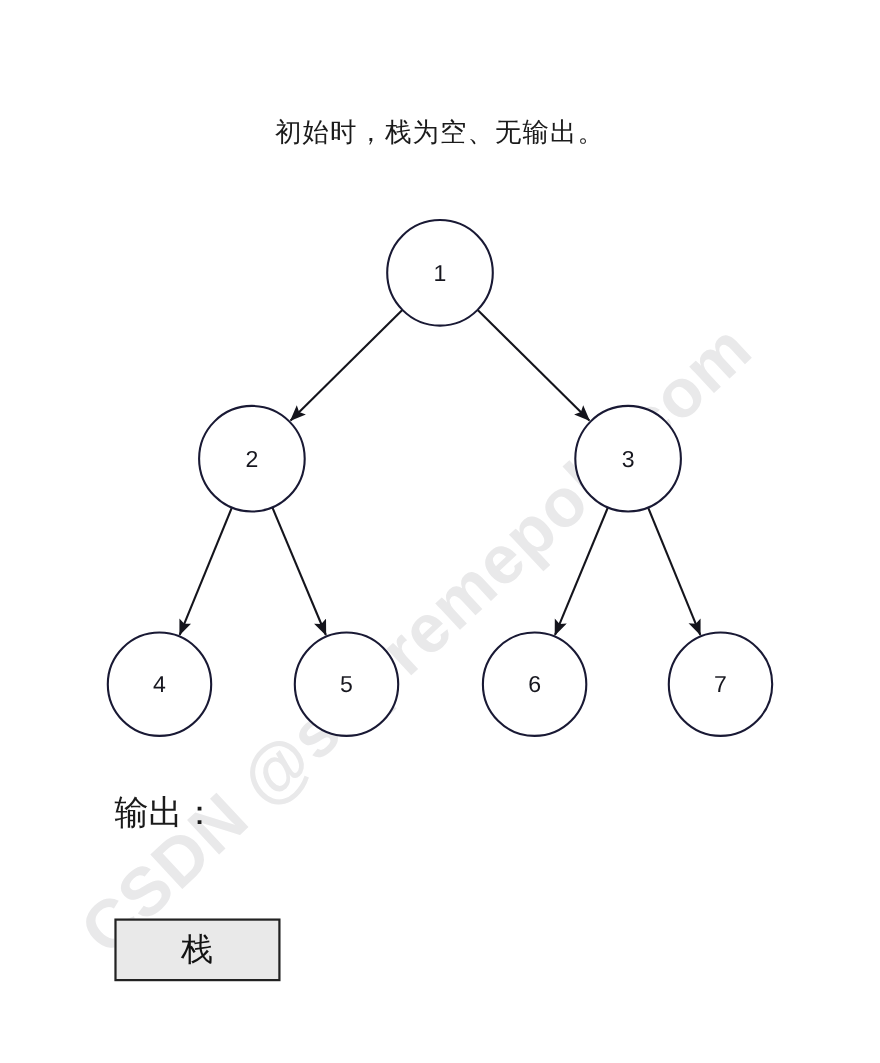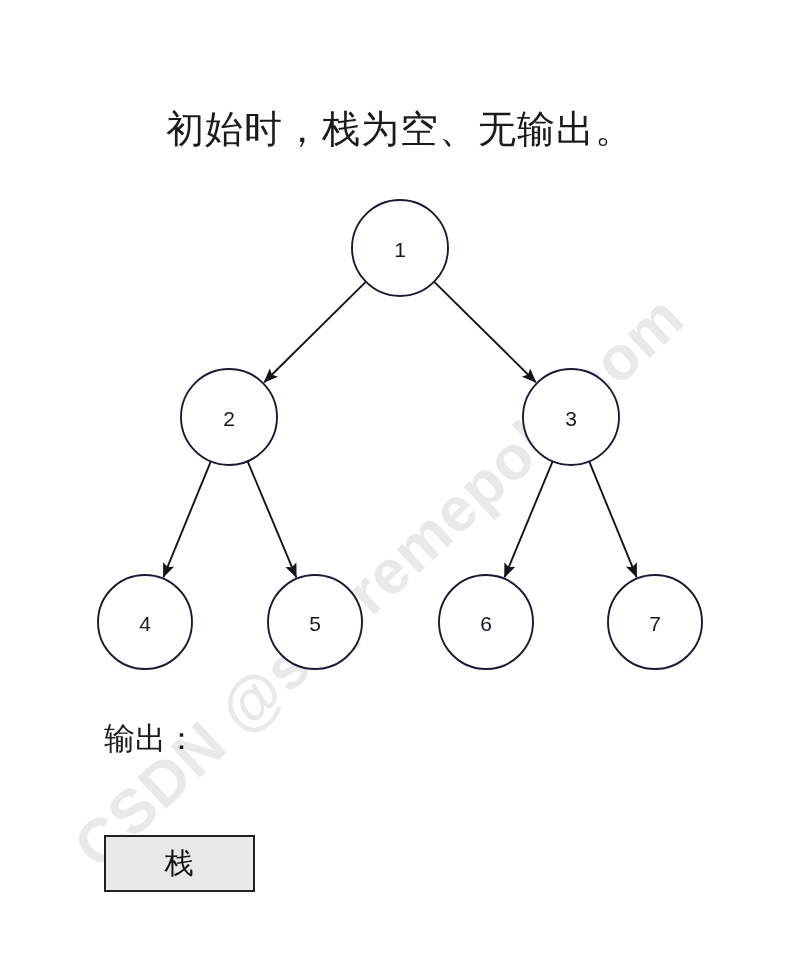--- a/index.html
+++ b/index.html
@@ -72,21 +72,21 @@
     fill: none;
   }
 
   
   .title-text {
     position: absolute;
     left: 0;
     top: 104px;
     width: 800px;
     text-align: center;
-    font-size: 38px;
+    font-size: 24px;
     color: #1b1b1b;
     letter-spacing: 1px;
     z-index: 3;
     font-family: "DejaVu Sans", "Liberation Sans", sans-serif;
   }
 
   .output-label {
     position: absolute;
     left: 104px;
     top: 718px;

